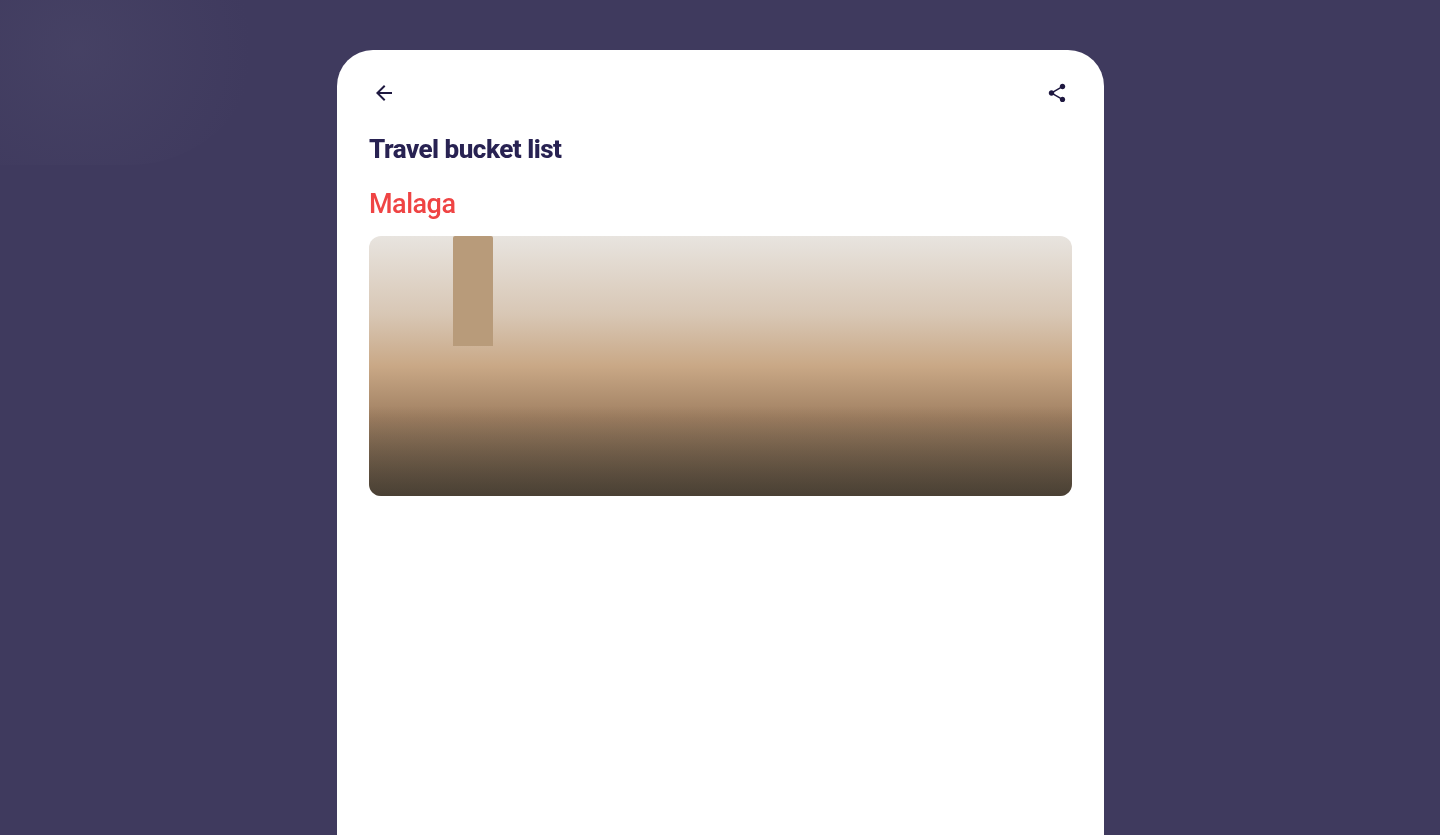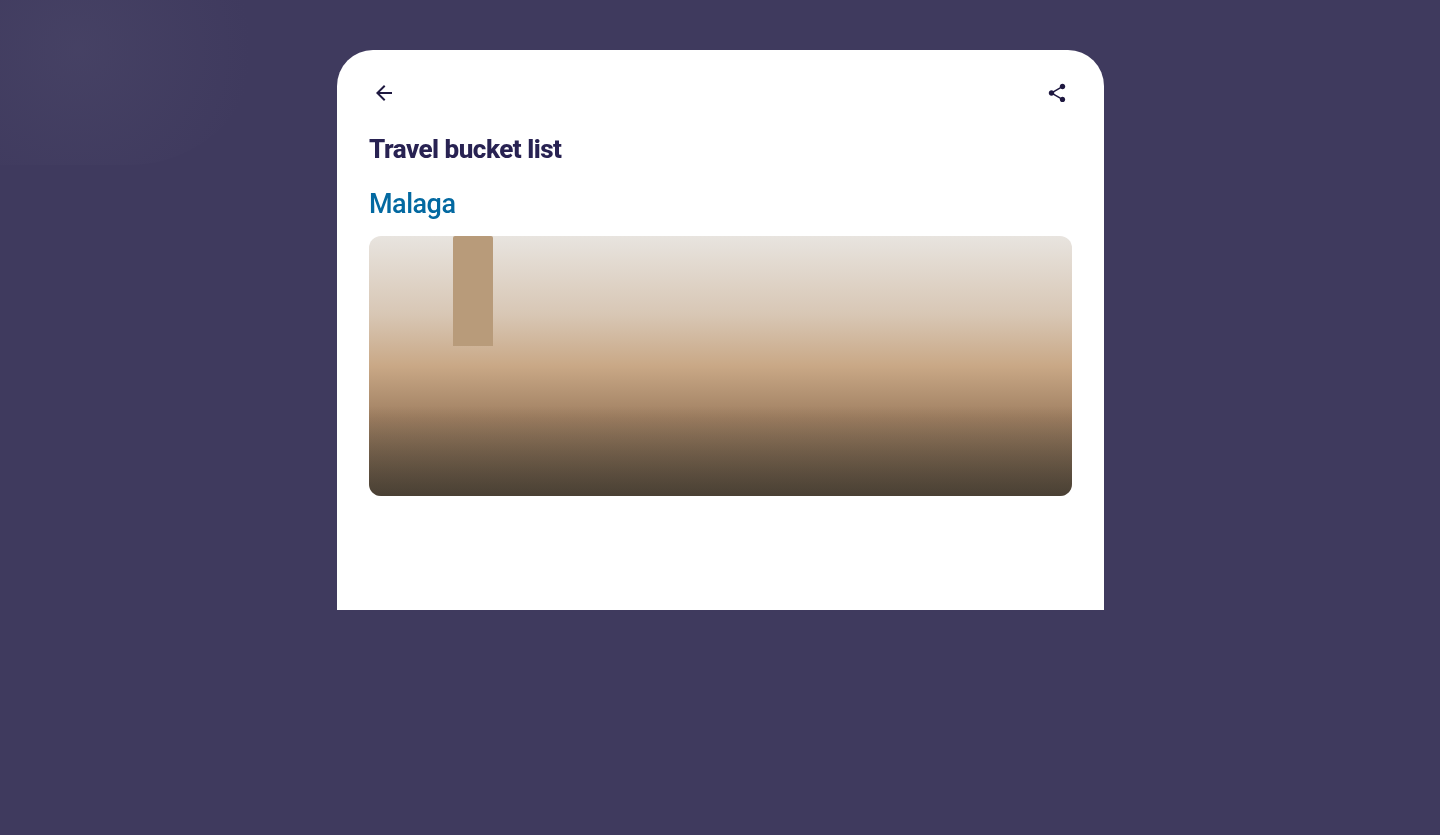--- a/index.html
+++ b/index.html
@@ -23,21 +23,21 @@
       height: 165px;
       background: radial-gradient(circle at 30% 30%, #4a4668 0%, #3f3a5e 80%);
       border-radius: 0 0 130px 0;
       opacity: 0.6;
     }
     .card {
       position: absolute;
       top: 50px;
       left: 337px;
       width: 767px;
-      height: 560px;
+      height: 785px;
       background: #ffffff;
       border-radius: 36px 36px 0 0;
       overflow: hidden;
     }
     .header {
       display: flex;
       justify-content: space-between;
       align-items: center;
       padding: 28px 32px 14px 32px;
     }
@@ -59,21 +59,21 @@
       padding: 12px 32px 24px 32px;
       letter-spacing: -0.5px;
     }
     .content {
       padding: 0 32px;
     }
     .item {
       margin-bottom: 24px;
     }
     .item-title {
-      color: #0369a1;
+      color: #ef4444;
       font-size: 27px;
       font-weight: 500;
       margin-bottom: 16px;
       letter-spacing: -0.5px;
     }
     .image-placeholder {
       width: 100%;
       height: 260px;
       border-radius: 12px;
       position: relative;

